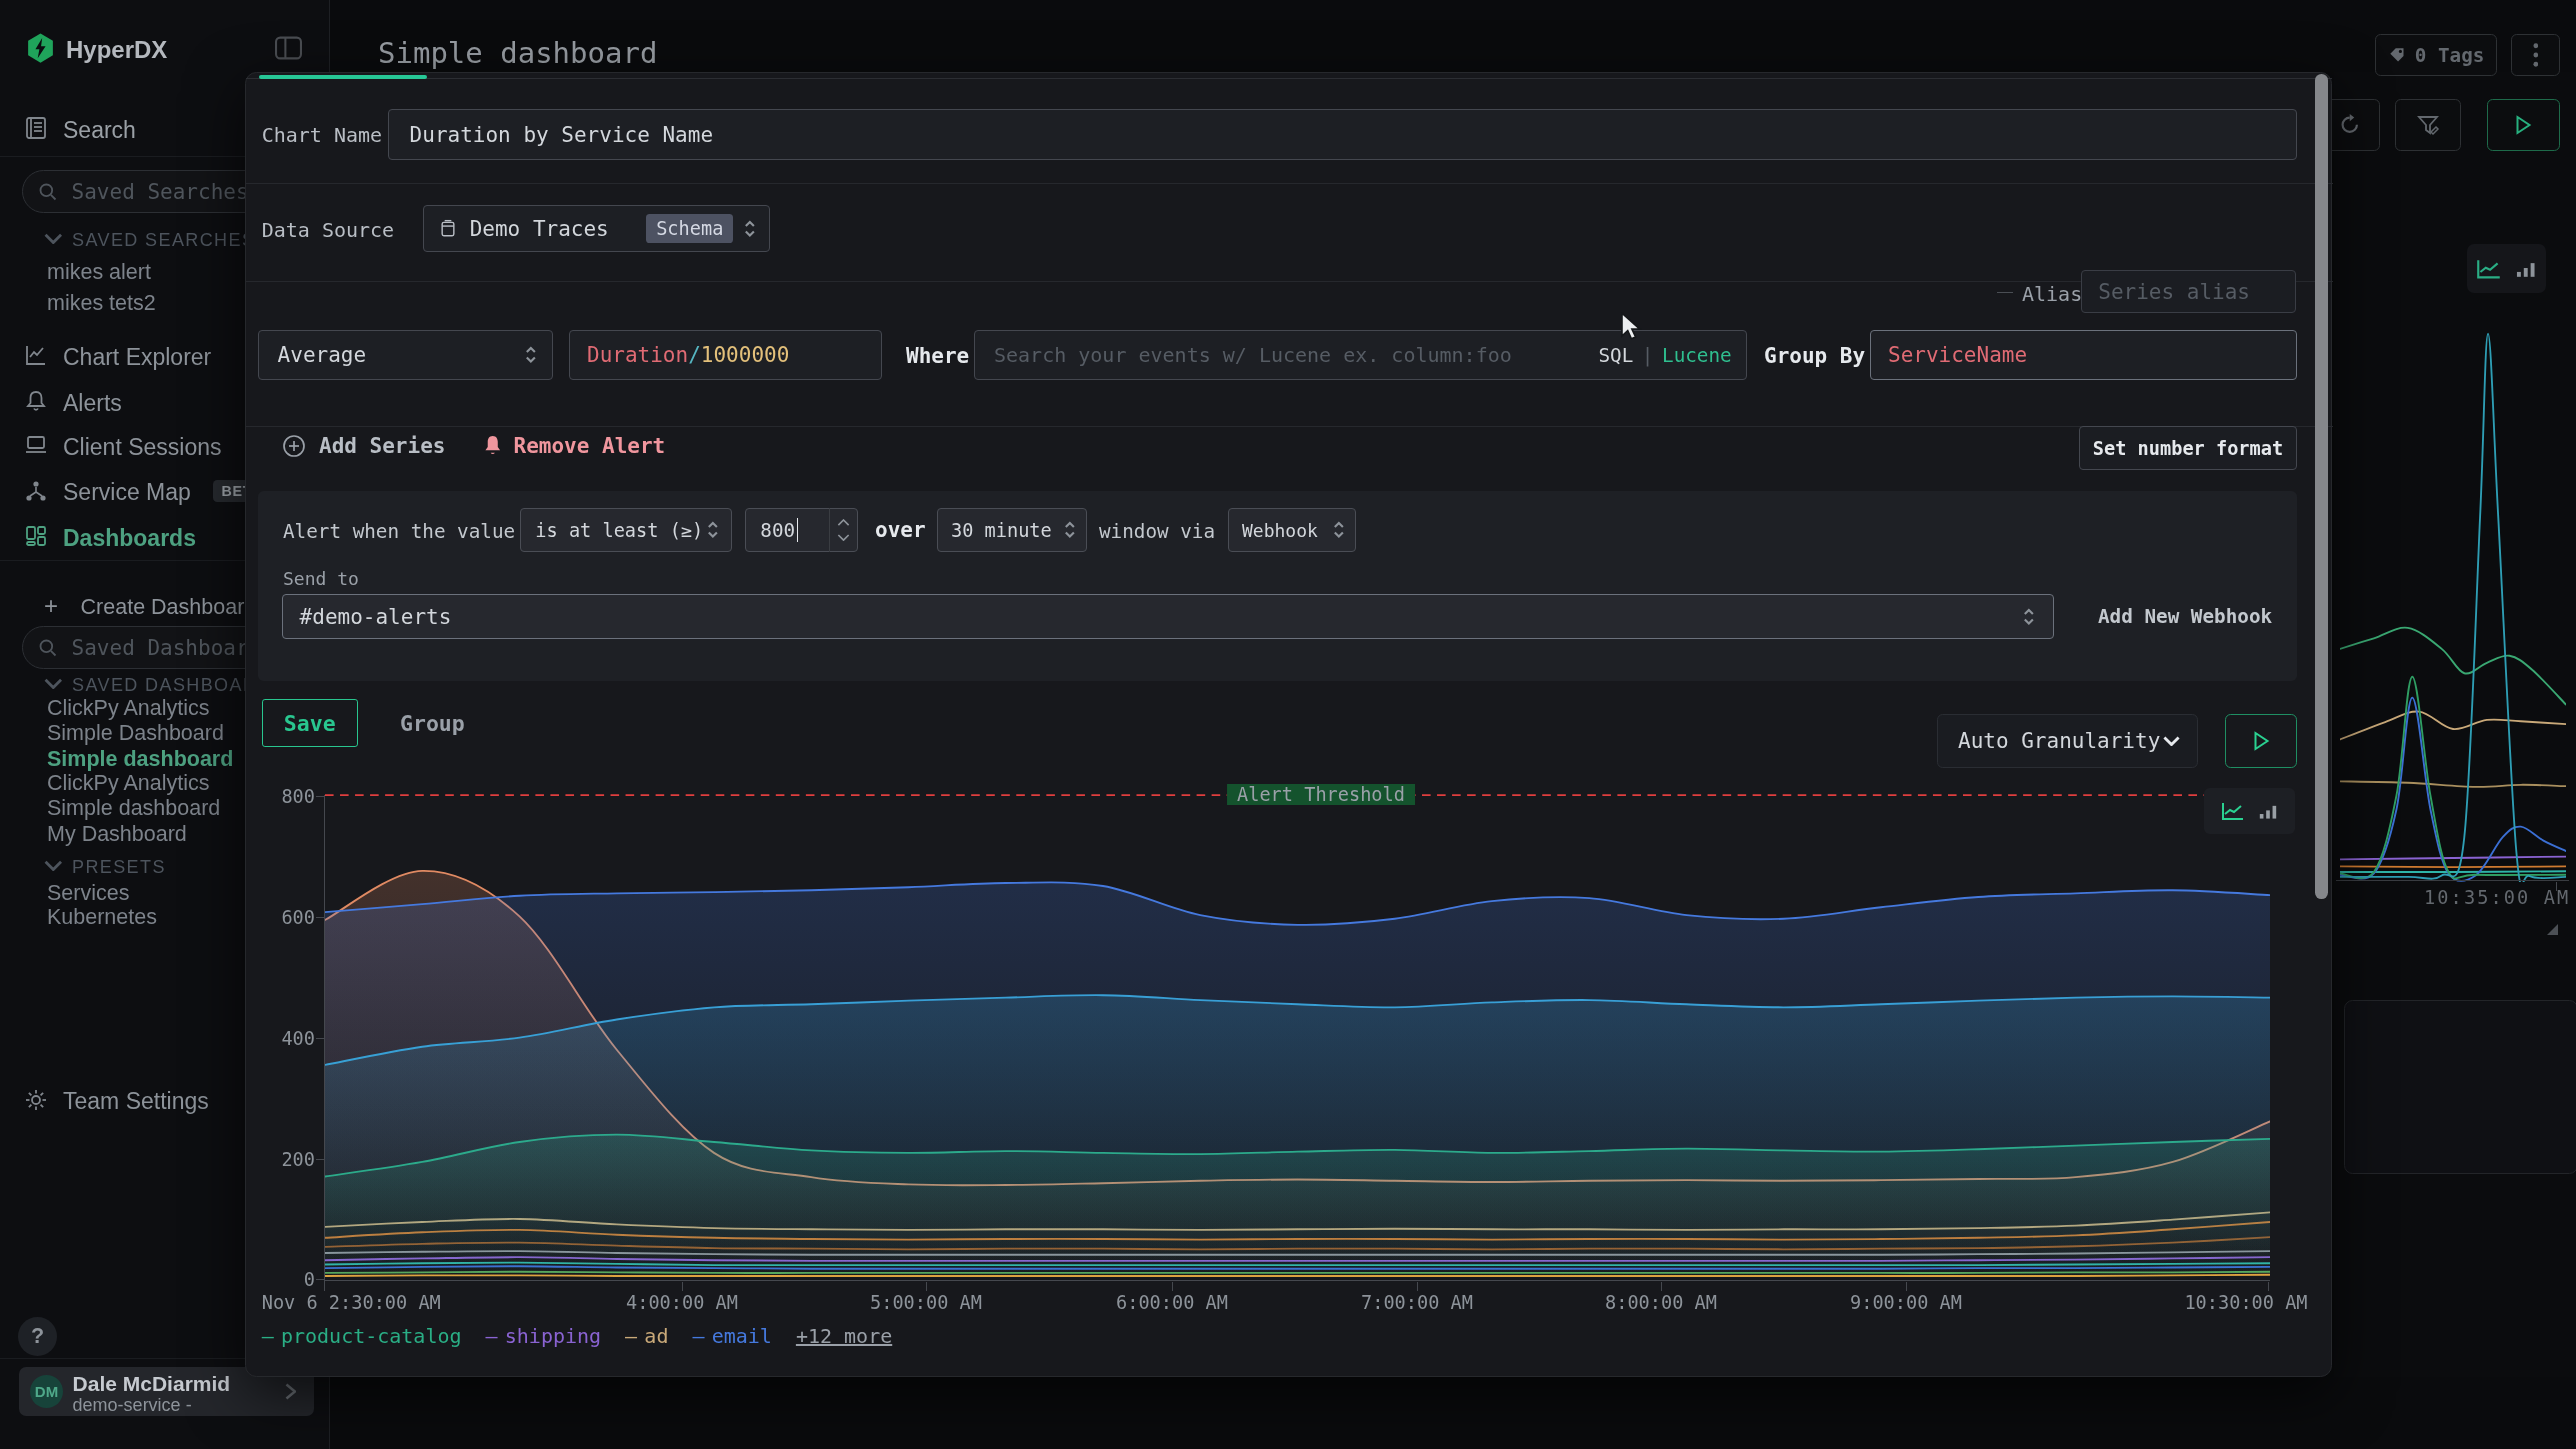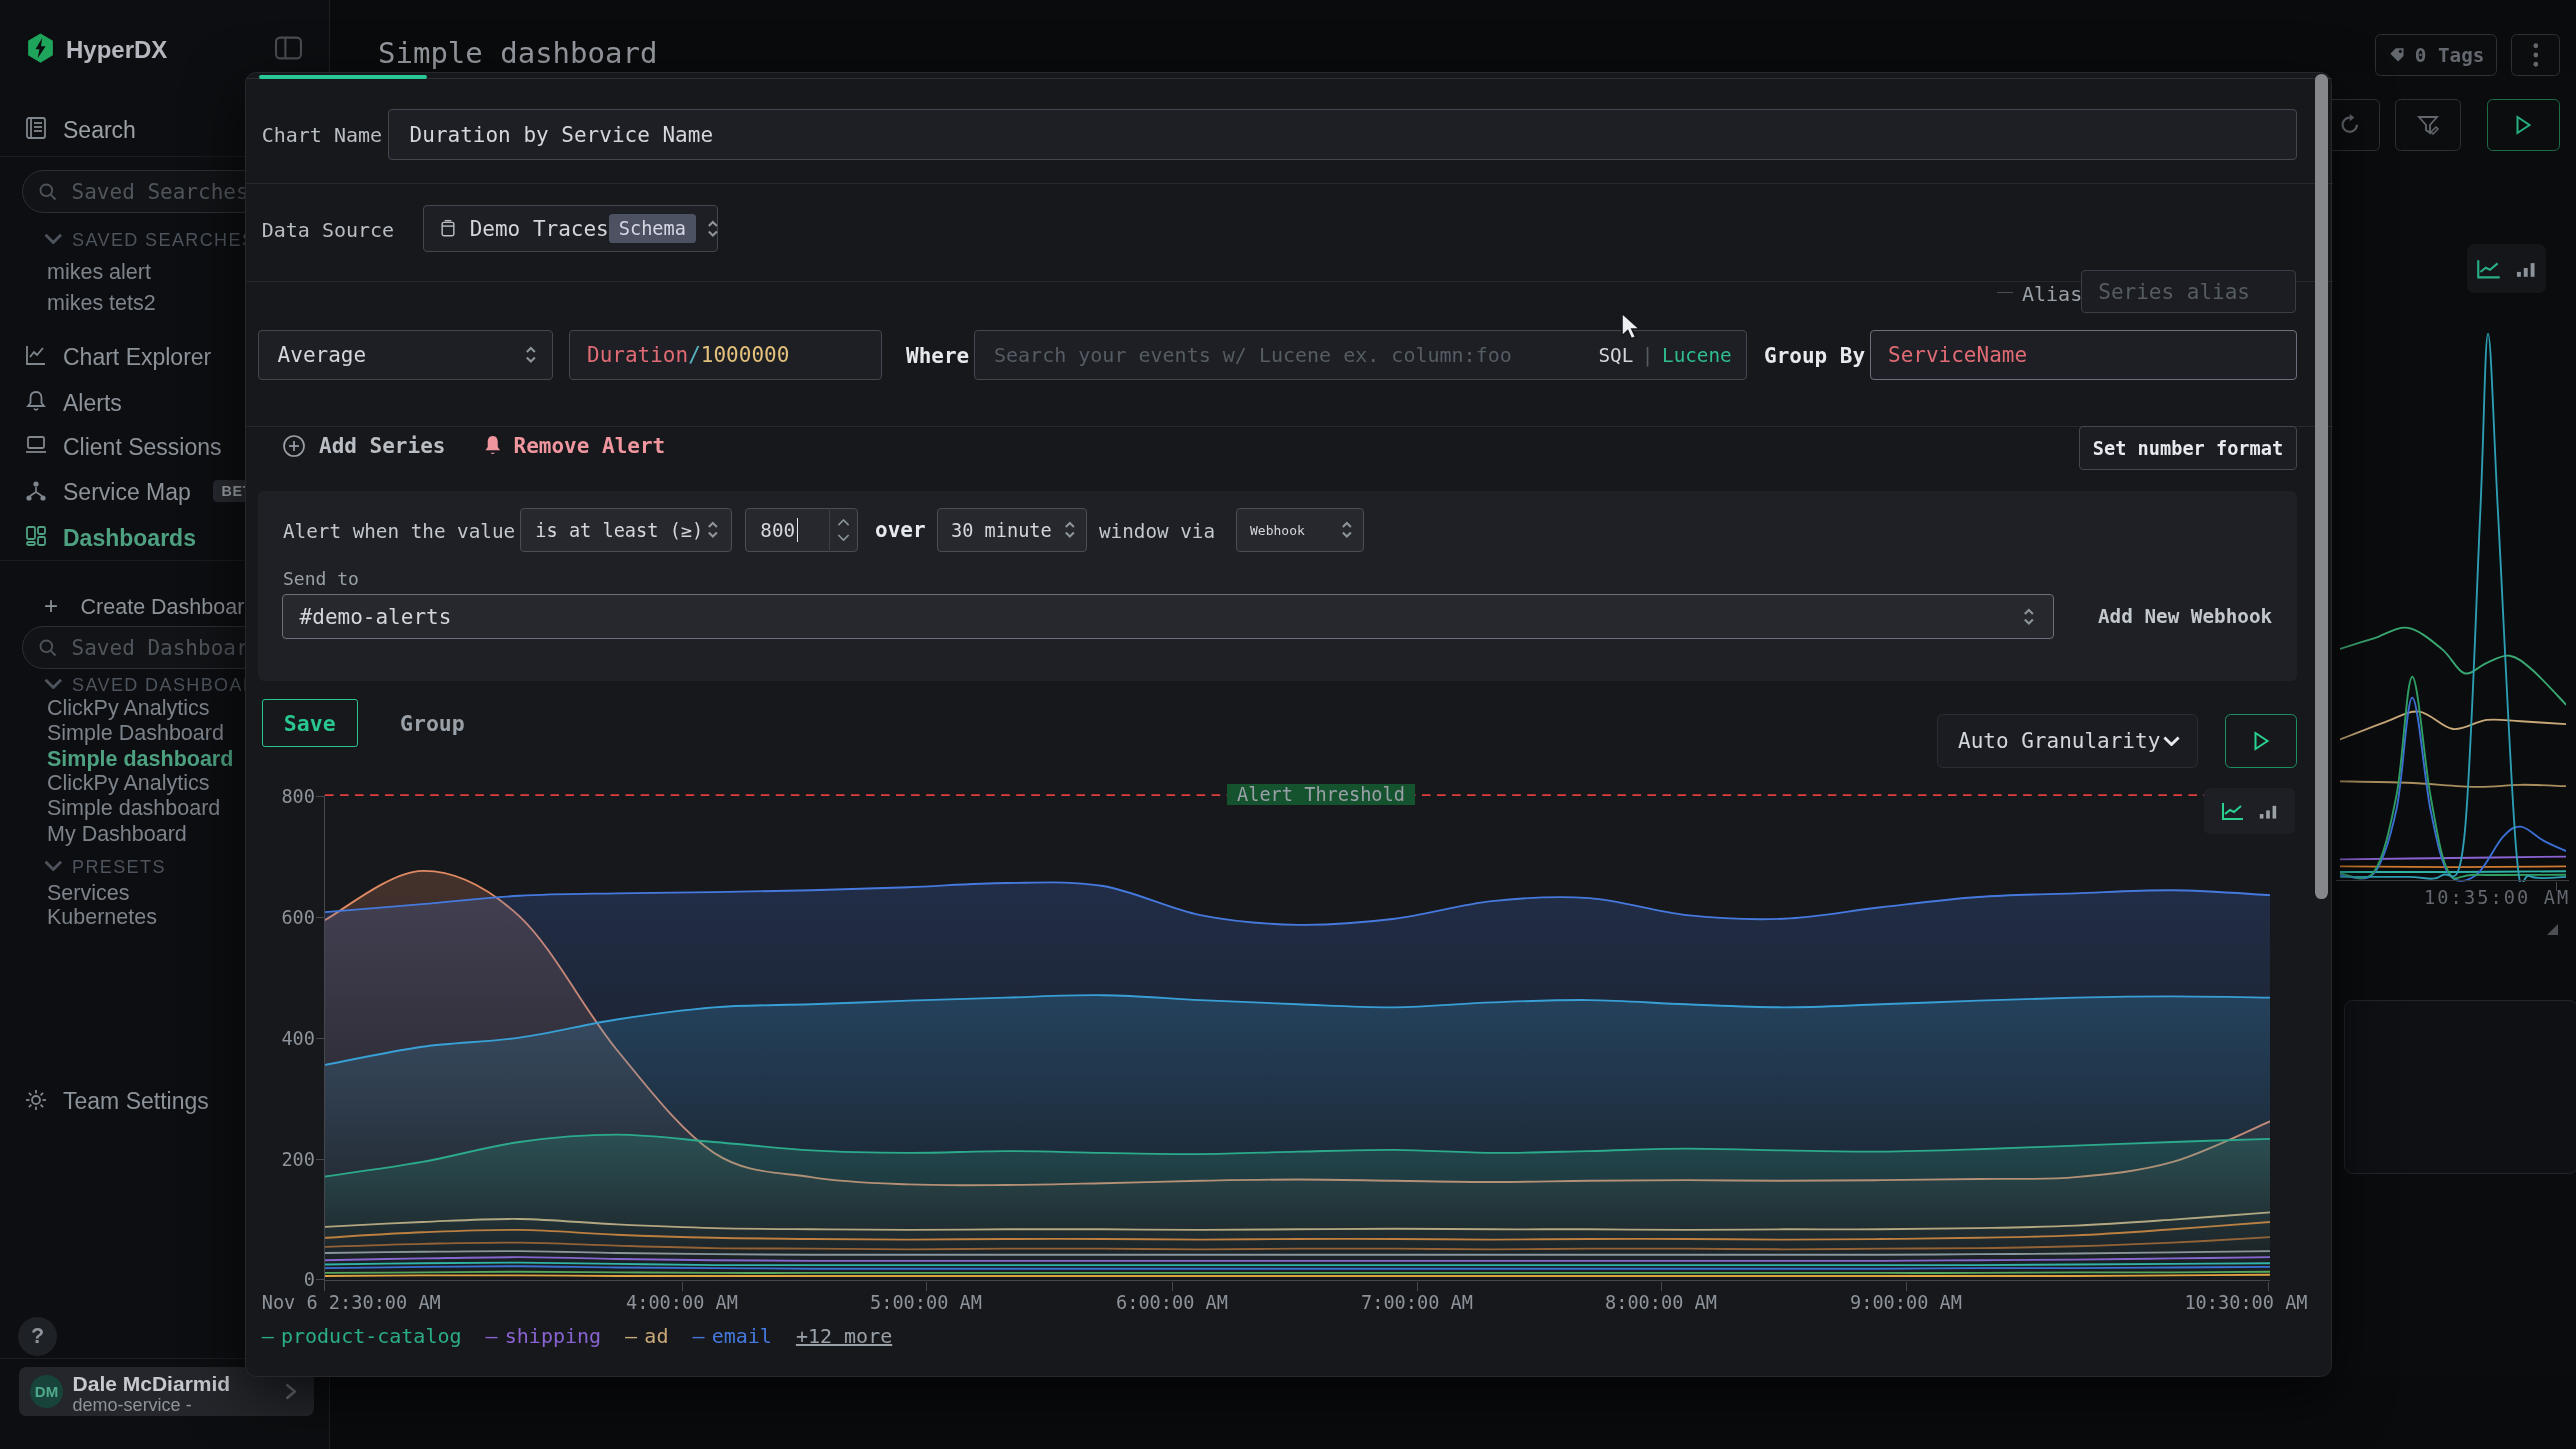--- a/index.html
+++ b/index.html
@@ -279,21 +279,21 @@
     <div class="abs" style="left:0;top:5px;width:2086px;height:0.7px;background:#2c2e33;"></div>
     <div class="abs" style="left:13px;top:2.1px;width:168px;height:4.3px;background:#27c796;border-radius:2.1px;"></div>
 
     <div class="lbl" style="left:15.7px;top:50px;">Chart Name</div>
     <div class="box" style="left:142px;top:36px;width:1909px;height:51px;padding:0 18.6px;">
       <input value="Duration by Service Name" style="">
     </div>
     <div class="m-div" style="top:110px;"></div>
 
     <div class="lbl" style="left:15.7px;top:145px;">Data Source</div>
-    <div class="box" style="left:177px;top:132px;width:295px;height:47px;padding:0 11.4px 0 14.3px;text-align:right;">
+    <div class="box" style="left:177px;top:132px;width:347px;height:47px;padding:0 11.4px 0 14.3px;text-align:right;">
       <svg width="20" height="20" viewBox="0 0 24 24" style="flex:none;">
           <rect x="5" y="4" width="14" height="16" rx="2" stroke="#b9bec5" stroke-width="1.7" fill="none"></rect>
           <line x1="5" y1="8.5" x2="19" y2="8.5" stroke="#b9bec5" stroke-width="1.7"></line>
           <line x1="8" y1="2" x2="16" y2="2" stroke="#b9bec5" stroke-width="1.7"></line>
         </svg>
       <span style="margin-left:11.4px;white-space:nowrap;">Demo Traces</span>
       <span style="margin-left:auto;background:#4d5262;color:#d5d9e4;font-size:18.6px;border-radius:3.6px;padding:3.6px 10px;">Schema</span>
       <svg class="chevs" viewBox="0 0 10 16" style="margin-left:8.6px;">
           <path d="M2 6 L5 3 L8 6" stroke="#8d939a" stroke-width="1.6" fill="none"></path>
           <path d="M2 10 L5 13 L8 10" stroke="#8d939a" stroke-width="1.6" fill="none"></path>
@@ -374,21 +374,21 @@
       </div>
       <div class="abs" style="left:617px;top:27px;font-size:21px;font-weight:bold;color:#e6e9ed;">over</div>
       <div class="box sel-in" style="left:679px;top:17px;width:150px;height:44px;padding:0 8.6px 0 13px;font-size:18.6px;">
         <span style="white-space:nowrap;">30 minute</span>
         <svg class="chevs" viewBox="0 0 10 16" style="margin-left:auto;">
             <path d="M2 6 L5 3 L8 6" stroke="#8d939a" stroke-width="1.6" fill="none"></path>
             <path d="M2 10 L5 13 L8 10" stroke="#8d939a" stroke-width="1.6" fill="none"></path>
           </svg>
       </div>
       <div class="abs" style="left:841px;top:29px;font-size:19.3px;color:#c3c8ce;white-space:nowrap;">window via</div>
-      <div class="box sel-in" style="left:970px;top:17px;width:128px;height:44px;padding:0 8.6px 0 13px;font-size:13px;margin-left:8px;">
+      <div class="box sel-in" style="left:970px;top:17px;width:128px;height:44px;padding:0 8.6px 0 13px;font-size:18px;">
         <span>Webhook</span>
         <svg class="chevs" viewBox="0 0 10 16" style="margin-left:auto;">
             <path d="M2 6 L5 3 L8 6" stroke="#8d939a" stroke-width="1.6" fill="none"></path>
             <path d="M2 10 L5 13 L8 10" stroke="#8d939a" stroke-width="1.6" fill="none"></path>
           </svg>
       </div>
       <div class="abs" style="left:25px;top:77px;font-size:18px;color:#9aa0a8;">Send to</div>
       <div class="box sel-in" style="left:23.6px;top:103px;width:1772px;height:45px;padding:0 15.7px 0 17px;border-color:#6b717c;">
         <span>#demo-alerts</span>
         <svg class="chevs" viewBox="0 0 10 16" style="margin-left:auto;">

